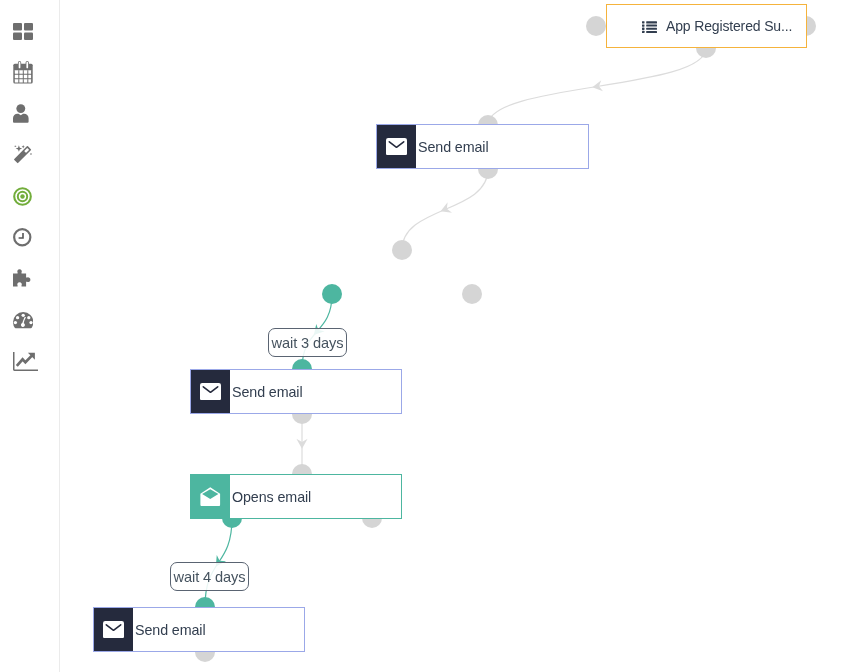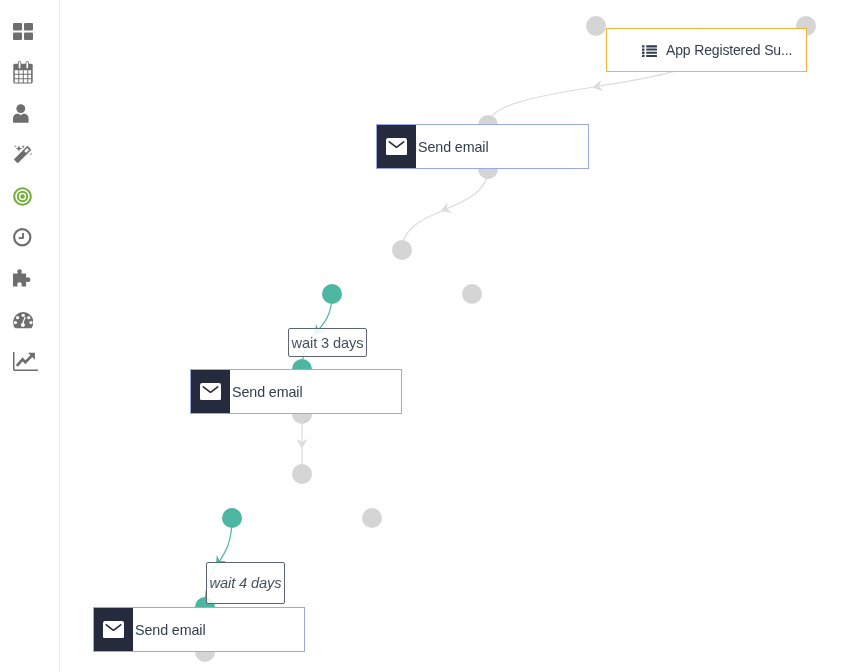--- a/index.html
+++ b/index.html
@@ -18,27 +18,27 @@
 
   
   #canvas { position:absolute; left:60px; top:0; width:807px; height:672px; overflow:hidden; }
   svg.edges { position:absolute; left:0; top:0; width:807px; height:672px; pointer-events:none; z-index:1; }
 
   .node { position:absolute; display:flex; background:#fff; z-index:3; }
   .node .icon-box { display:flex; align-items:center; justify-content:center; flex:0 0 auto;
      width:39px; height:100%; }
   .node .label { display:flex; align-items:center; padding-left:2px;
      font-size:14.3px; color:#323E4F; white-space:nowrap; letter-spacing:-0.1px; }
-  .node.trigger { align-items:center; justify-content:flex-start; padding-left:35px;margin-top:24px; }
+  .node.trigger { align-items:center; justify-content:flex-start; padding-left:35px; }
   .node.trigger .tico { display:flex; margin-right:9px; margin-top:1px; }
   .node.trigger .label { padding-left:0; font-size:14px; letter-spacing:-0.15px; }
 
-  .wait { position:absolute; border:1px solid #5a6472; border-radius:2px;
+  .wait { position:absolute; border:1px solid #5a6472; border-radius:7px;
      background:rgba(255,255,255,0.88); display:flex; align-items:center; justify-content:center;
-     font-size:14.6px; color:#46535f; z-index:3; letter-spacing:-0.1px;margin-left:20px; }
+     font-size:14.6px; color:#46535f; z-index:3; letter-spacing:-0.1px; }
   .wait > span { transform:translateZ(0); }
 
   .handle { position:absolute; border-radius:50%; z-index:2; }
 </style>
 </head>
 <body>
 
 <div id="app">
 
   <nav id="sidebar">
@@ -235,22 +235,31 @@
     <div class="node" id="n-email2" style="left: 130px; top: 369px; width: 212px; height: 45px; border: 1px solid rgb(155, 168, 232);">
       <span class="icon-box" style="background: rgb(37, 42, 61);">
           <svg width="21" height="17.5" viewBox="0 0 21 17.5">
             <rect x="0" y="0" width="21" height="17.5" rx="2.2" fill="#fff"></rect>
             <path d="M3.3 3.8 L10.5 9.3 L17.7 3.8" fill="none" stroke="#252A3D" stroke-width="1.6" stroke-linejoin="round" stroke-linecap="round"></path>
           </svg>
         </span>
       <span class="label">Send email</span>
     </div>
 
-
-    <div class="wait" id="n-wait2" style="left: 126px; top: 562px; width: 79px; height: 42px; font-style: italic;">
+    <div class="node" id="n-open2" style="left: 130px; top: 474px; width: 212px; height: 45px; border: 1px solid rgb(77, 182, 160);">
+      <span class="icon-box" style="background: rgb(77, 182, 160);">
+          <svg width="20.5" height="19.5" viewBox="0 0 20.5 19.5">
+            <path d="M0.4 6.7 L10.25 0.2 L20.1 6.7 V17.4 a2 2 0 0 1 -2 2 H2.4 a2 2 0 0 1 -2 -2z" fill="#fff"></path>
+            <path d="M2.1 7.0 L10.25 2.2 L18.4 7.0 L10.25 11.9z" fill="#4DB6A0"></path>
+          </svg>
+        </span>
+      <span class="label">Opens email</span>
+    </div>
+
+    <div class="wait" id="n-wait2" style="left: 110px; top: 562px; width: 79px; height: 29px;">
       <span>wait 4 days</span>
     </div>
 
     <div class="node" id="n-email3" style="left: 33px; top: 607px; width: 212px; height: 45px; border: 1px solid rgb(155, 168, 232);">
       <span class="icon-box" style="background: rgb(37, 42, 61);">
           <svg width="21" height="17.5" viewBox="0 0 21 17.5">
             <rect x="0" y="0" width="21" height="17.5" rx="2.2" fill="#fff"></rect>
             <path d="M3.3 3.8 L10.5 9.3 L17.7 3.8" fill="none" stroke="#252A3D" stroke-width="1.6" stroke-linejoin="round" stroke-linecap="round"></path>
           </svg>
         </span>

